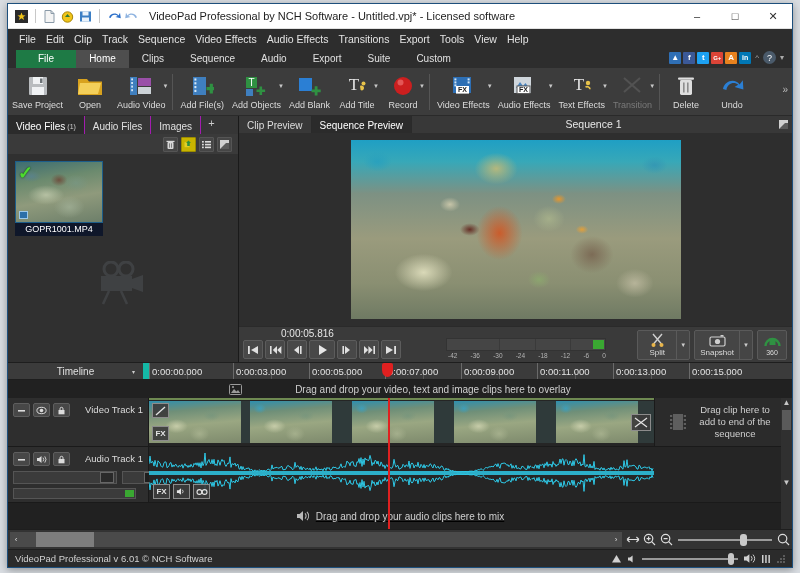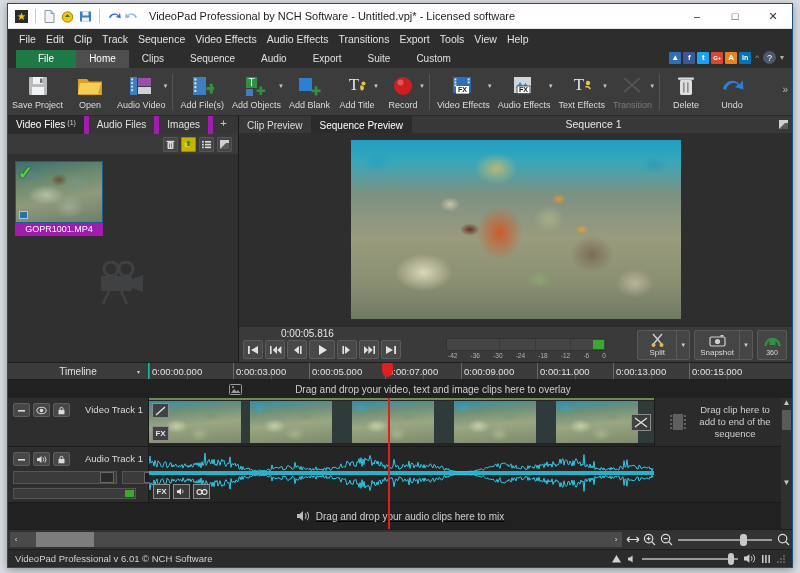--- a/index.html
+++ b/index.html
@@ -120,22 +120,22 @@
     width: 231px; background: #2b2b2b;
     display: flex; flex-direction: column;
     border-right: 1px solid #1a1a1a;
   }
   .bin-tabs {
     height: 18px; flex: 0 0 18px; background: #363636;
     display: flex; align-items: stretch;
   }
   .bin-tab {
     font-size: 10px; color: #e0e0e0; padding: 3px 8px 0;
-    cursor: pointer; border-right: 5px solid #a21caf;
-    display: flex; align-items: flex-start; gap: 2px;
+    cursor: pointer; border-right: 1px solid #a21caf;
+    display: flex; align-items: center; gap: 2px;
   }
   .bin-tab.active { background: #2b2b2b; color: #fff; }
   .bin-tab sup { font-size: 7px; color: #cfcfcf; }
   .bin-plus { font-size: 11px; color: #ccc; padding: 1px 7px 0; cursor: pointer; }
   .bin-tools {
     height: 20px; flex: 0 0 20px; background: #3a3a3a;
     display: flex; align-items: center; justify-content: flex-end;
     gap: 3px; padding-right: 6px;
   }
   .bt-ico {
@@ -162,21 +162,21 @@
   .thumb-check {
     position: absolute; left: 2px; top: 2px; z-index: 3;
     font-size: 18px; color: #4ddb2f; line-height: 1;
     text-shadow: 0 0 2px #0a3a05; font-weight: bold;
   }
   .thumb-badge {
     position: absolute; left: 3px; bottom: 3px; z-index: 3;
     width: 9px; height: 8px; background: #2c6fa8; border: 1px solid #9cc8e8;
   }
   .thumb-name {
-    font-size: 9px; color: #fff; background: #a21caf;
+    font-size: 9px; color: #fff; background: #0f172a;
     text-align: center; padding: 1px 0 2px; white-space: nowrap;
   }
   .cam-watermark {
     position: absolute; left: 50%; top: 62%;
     transform: translate(-50%,-50%); opacity: .16;
   }
 
   
   .preview { flex: 1; display: flex; flex-direction: column; background: #b91c1c; min-width: 0; }
   .pv-tabs {
@@ -281,21 +281,21 @@
 
   
   .tl-ruler {
     height: 18px; flex: 0 0 18px; background: #3b3b3b;
     display: flex; align-items: center; position: relative;
     border-top: 1px solid #1e1e1e; border-bottom: 1px solid #1e1e1e;
   }
   .tl-mode {
     width: 141px; height: 100%; display: flex; align-items: center;
     justify-content: center; position: relative; cursor: pointer;
-    border-right: 1px solid #14b8a6;
+    border-right: 6px solid #14b8a6;
   }
   .tl-mode-lbl { font-size: 10px; color: #e0e0e0; }
   .tl-mode-caret { position: absolute; right: 8px; font-size: 6px; color: #ccc; }
   .tl-scale { flex: 1; height: 100%; position: relative; overflow: hidden; }
   .tl-tick { position: absolute; top: 0; bottom: 0; width: 1px; background: #6a6a6a; }
   .tl-tick.minor { top: 9px; background: #5a5a5a; }
   .tl-tlabel {
     position: absolute; top: 3px; font-size: 9.5px;
     color: #e4e4e4; white-space: nowrap; padding-left: 3px;
   }

